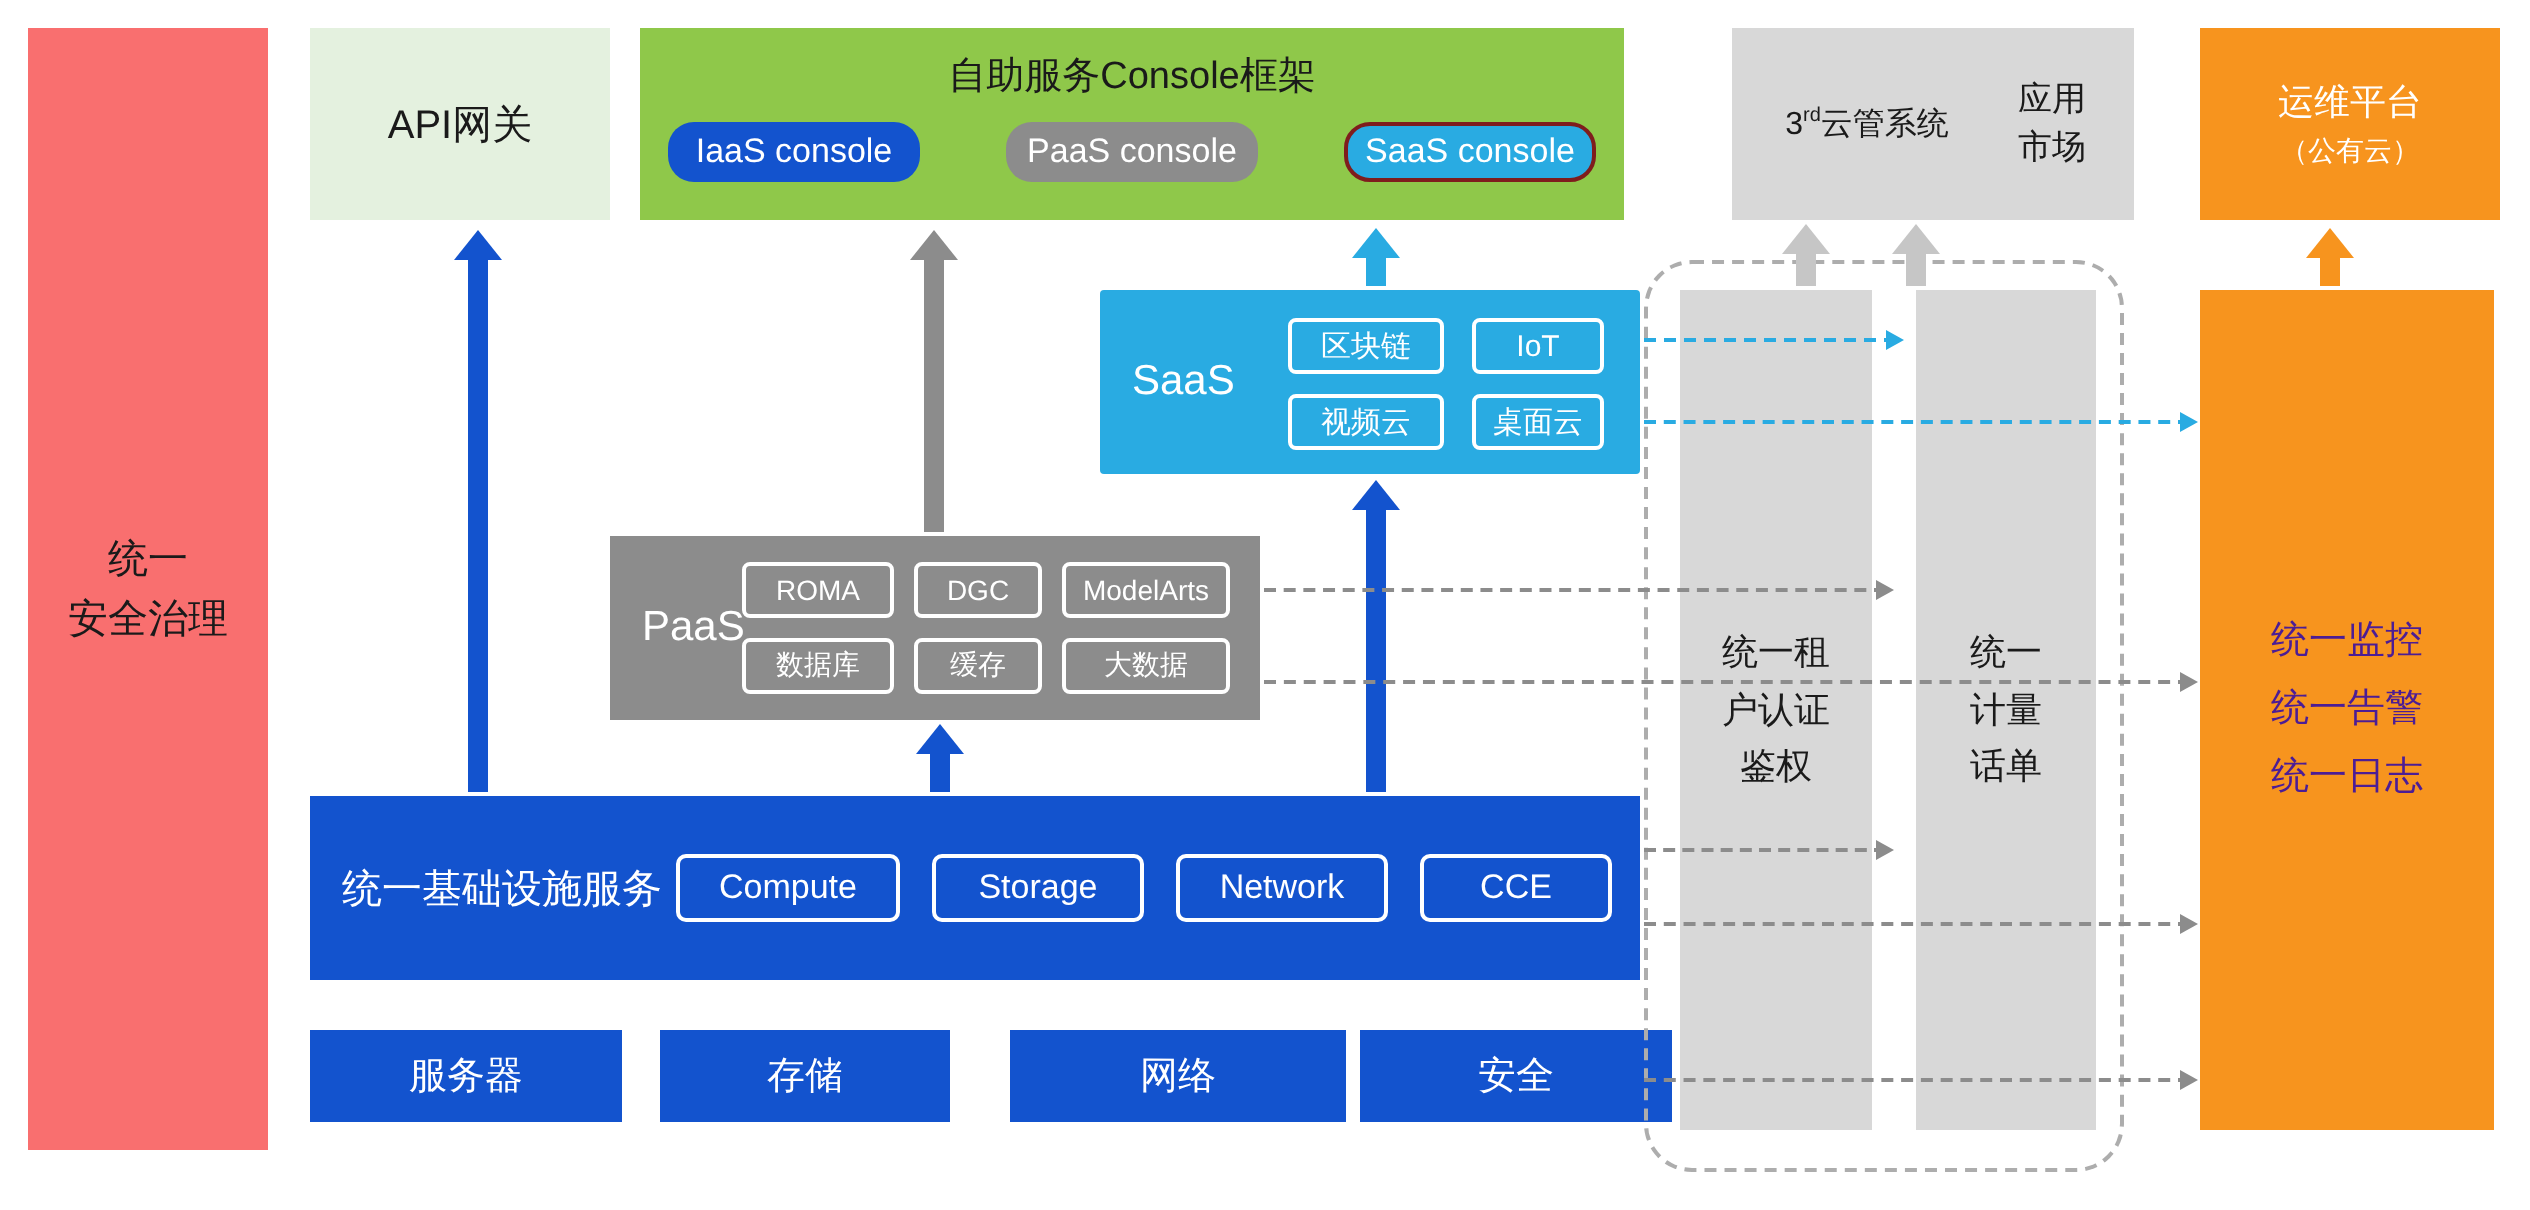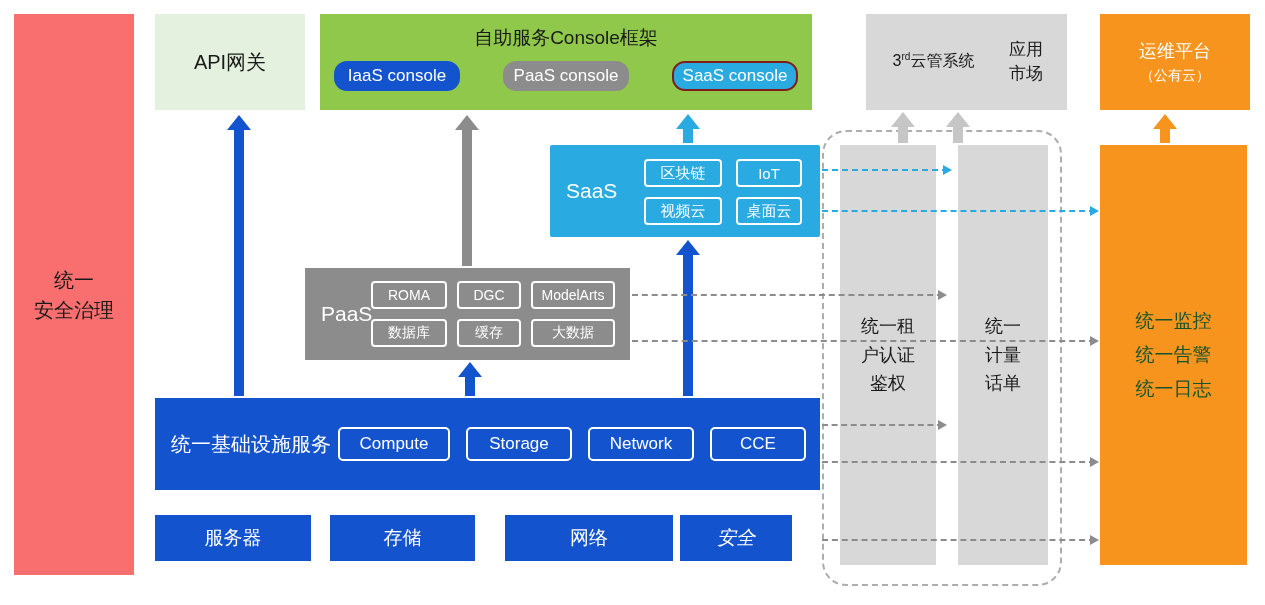--- a/index.html
+++ b/index.html
@@ -38,26 +38,26 @@
   .saas-grid{position:absolute;left:94px;top:14px;display:grid;grid-template-columns:78px 66px;grid-auto-rows:28px;column-gap:14px;row-gap:10px;font-size:15px;}
   .paas-grid{position:absolute;left:66px;top:13px;display:grid;grid-template-columns:76px 64px 84px;grid-auto-rows:28px;column-gap:10px;row-gap:10px;font-size:14px;}
   .iaas-chips{position:absolute;right:14px;top:29px;display:flex;gap:16px;font-size:17px;}
   .iaas-chips .chip{height:34px;border-radius:5px;}
   .chip-w1{width:112px;}.chip-w2{width:106px;}.chip-w3{width:106px;}.chip-w4{width:96px;}
 
   .hw-box{top:515px;height:46px;background:var(--blue,#1353CE);color:#fff;font-size:19px;}
   .hw-1{left:155px;width:156px;}
   .hw-2{left:330px;width:145px;}
   .hw-3{left:505px;width:168px;}
-  .hw-4{left:680px;width:112px;font-style:italic;}
+  .hw-4{left:680px;width:156px;}
 
   .dashed-frame{position:absolute;left:822px;top:130px;width:240px;height:456px;border:2px dashed #ADADAD;border-radius:24px;box-sizing:border-box;background:transparent;}
   .auth-bar{left:840px;top:145px;width:96px;height:420px;font-size:18px;line-height:1.6;}
   .billing-bar{left:958px;top:145px;width:90px;height:420px;font-size:18px;line-height:1.6;}
-  .monitor-bar{left:1100px;top:145px;width:147px;height:420px;background:var(--orange,#F7941E);color:#14532d;font-size:19px;line-height:1.8;}
+  .monitor-bar{left:1100px;top:145px;width:147px;height:420px;background:var(--orange,#F7941E);color:#4c1d95;font-size:19px;line-height:1.8;}
 
   
   .arrow-up{position:absolute;width:24px;display:flex;flex-direction:column;align-items:center;}
   .arrow-up .head{width:0;height:0;border-left:12px solid transparent;border-right:12px solid transparent;border-bottom:15px solid currentColor;}
   .arrow-up .shaft{width:10px;flex:1;background:currentColor;}
   .c-blue{color:var(--blue,#1353CE);}
   .c-gray{color:var(--gray,#8C8C8C);}
   .c-lgray{color:#C6C6C6;}
   .c-cyan{color:var(--cyan,#29ABE2);}
   .c-orange{color:var(--orange,#F7941E);}

